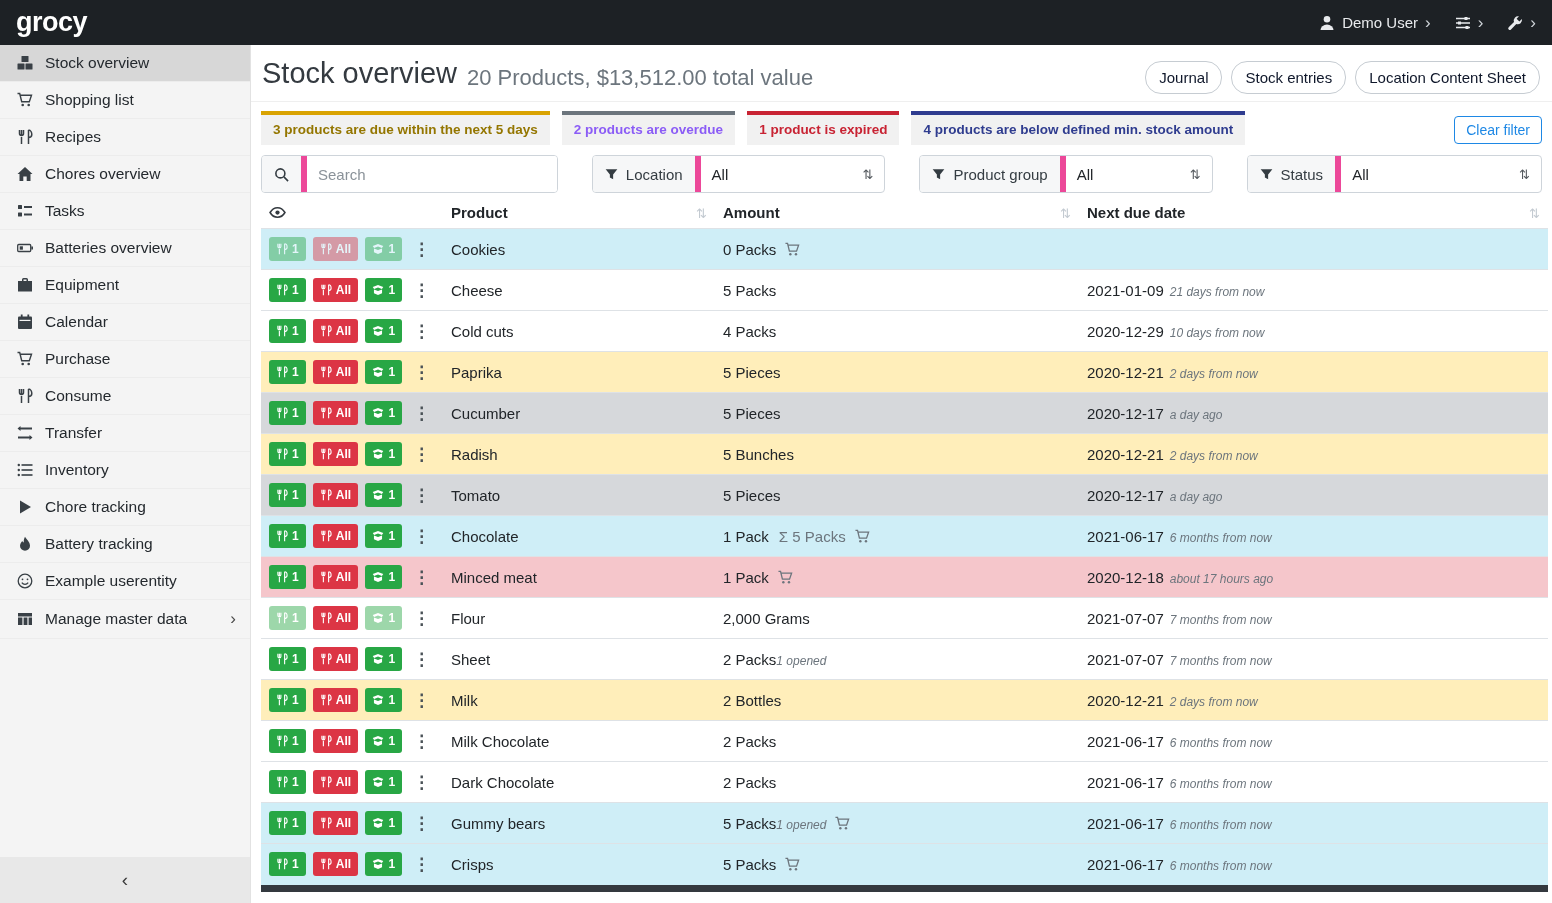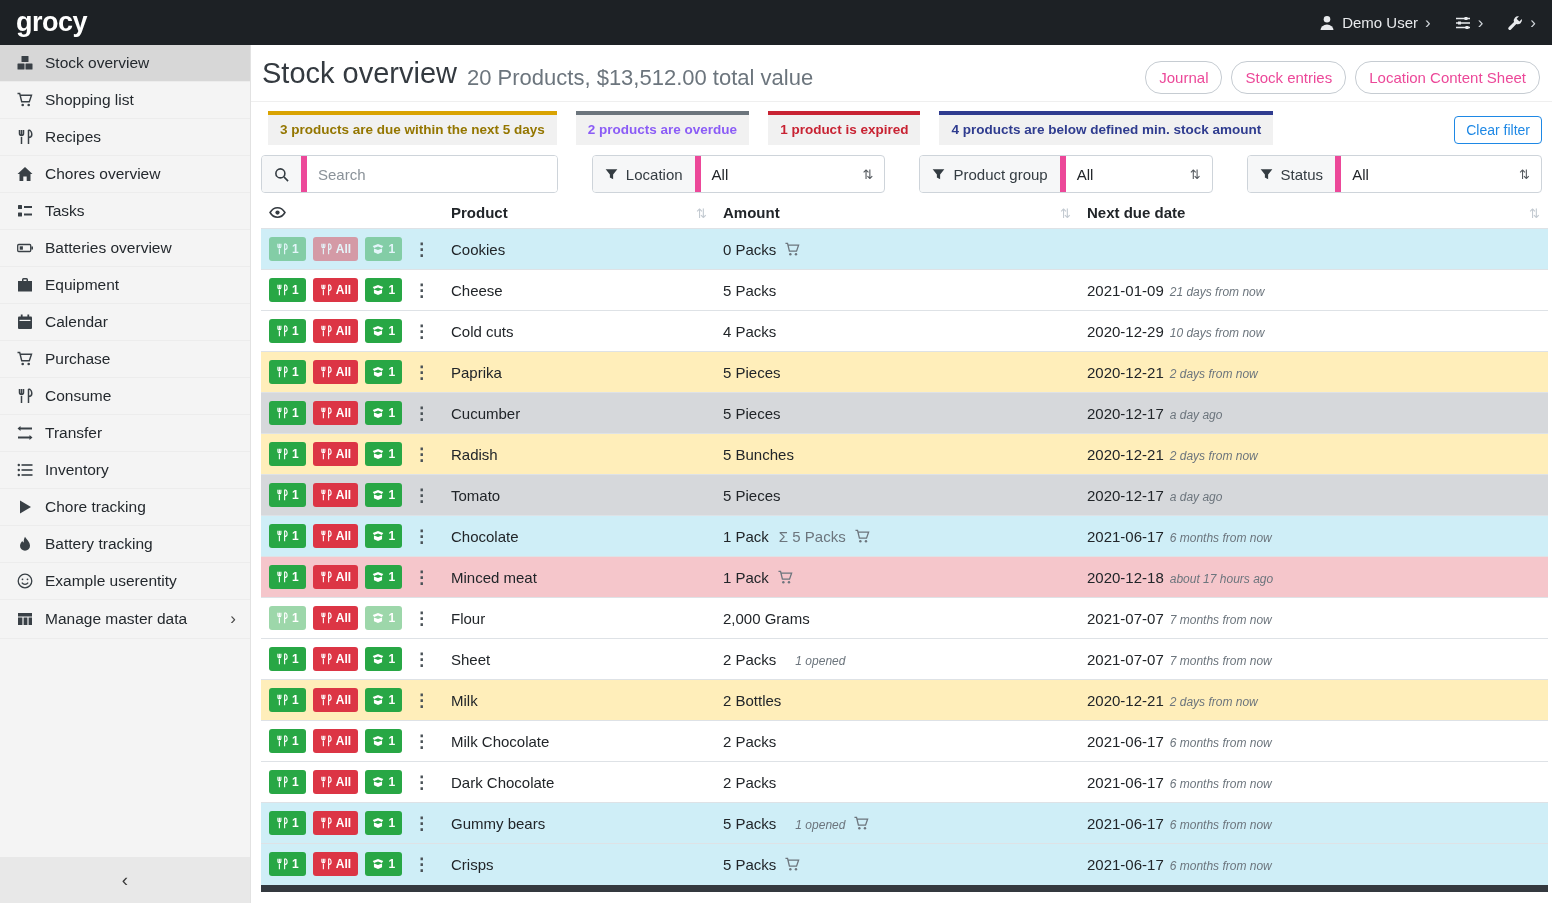--- a/index.html
+++ b/index.html
@@ -22,25 +22,25 @@
   .side-icon svg { width:16px; height:16px; display:block; }
   .side-chev { margin-left:auto; color:#4a4a4a; font-size:17px; }
   .collapse-bar { position:absolute; bottom:0; left:0; right:0; height:46px; background:#e8e8e8; display:flex; align-items:center; justify-content:center; font-size:19px; color:#3a3a3a; cursor:pointer; }
 
   
   .main { margin-left:251px; padding-top:45px; }
   .page-head { display:flex; align-items:flex-start; padding:11px 12px 7px 11px; border-bottom:1px solid #efefef; }
   .page-title { font-size:29px; font-weight:500; color:#343a40; line-height:1.2; }
   .page-sub { font-size:22px; color:#6c757d; margin-left:10px; align-self:center; padding-top:6px; }
   .head-btns { margin-left:auto; display:flex; gap:9px; padding-top:5px; }
-  .btn-outline { background:#fff; border:1px solid #c6ccd2; border-radius:16px; padding:7px 13px; font-size:15px; color:#ec4899; cursor:pointer; font-family:inherit; }
+  .btn-outline { background:#fff; border:1px solid #c6ccd2; border-radius:16px; padding:7px 13px; font-size:15px; color:#0f172a; cursor:pointer; font-family:inherit; }
 
   
   .banners-row { display:flex; align-items:flex-start; gap:12px; margin:9px 10px 6px 10px; }
-  .banner { border-top:4px solid #999; background:#f1f1f1; padding:7px 12px 8px 12px; font-weight:700; font-size:13.5px; cursor:pointer; white-space:nowrap;margin-left:7px; }
+  .banner { border-top:4px solid #999; background:#f1f1f1; padding:7px 12px 8px 12px; font-weight:700; font-size:13.5px; cursor:pointer; white-space:nowrap; }
   .clear-filter { margin-left:auto; margin-top:5px; background:#fff; border:1px solid #1e88e5; color:#1e88e5; border-radius:4px; padding:5px 11px; font-size:14px; cursor:pointer; font-family:inherit; }
 
   
   .filters-row { display:flex; align-items:flex-end; gap:34px; margin:10px 10px 8px 10px; }
   .input-group { display:flex; align-items:stretch; height:38px; border:1px solid #ced4da; border-radius:4px; overflow:hidden; background:#fff; }
   .ig-addon { display:flex; align-items:center; gap:8px; padding:0 12px; background:#f6f7f8; border-right:6px solid #ec4899; color:#343c42; font-size:15px; white-space:nowrap; }
   .ig-addon svg { width:13px; height:13px; display:block; }
   .search-addon svg { width:15px; height:15px; }
   .ig-input { border:none; outline:none; padding:0 11px; font-size:15px; width:252px; font-family:inherit; color:#495057; }
   .ig-input::placeholder { color:#8a9299; }
@@ -61,21 +61,21 @@
 
   .c-actions { white-space:nowrap; }
   .btn-s { display:inline-flex; align-items:center; gap:4px; border:none; border-radius:3px; color:#fff; font-size:12px; font-weight:700; padding:5px 7px; cursor:pointer; font-family:inherit; vertical-align:middle; margin-right:3px; }
   .btn-s svg { width:12px; height:12px; display:block; }
   .btn-green { background:#28a745; }
   .btn-red { background:#dc3545; }
   .faded { opacity:.45; }
   .btn-menu { background:transparent; border:none; color:#4a5257; font-size:17px; font-weight:700; padding:0 4px; cursor:pointer; vertical-align:middle; line-height:1; }
 
   .sum:not(:empty) { color:#6c757d; margin-left:10px; }
-  .opened:not(:empty) { color:#6c757d; font-style:italic; font-size:12px; margin-left:19px; }
+  .opened:not(:empty) { color:#6c757d; font-style:italic; font-size:12px; margin-left:0; }
   .cart-ic { color:#6c757d; margin-left:9px; vertical-align:-2px; display:inline-block; }
   .cart-ic svg { width:15px; height:15px; display:block; }
   .rel:not(:empty) { color:#6c757d; font-style:italic; font-size:12px; margin-left:6px; }
 
   .bottom-strip { height:7px; background:#34393f; margin:0 4px 0 10px; }
 </style>
 </head>
 <body>
 
 <nav class="navbar">

